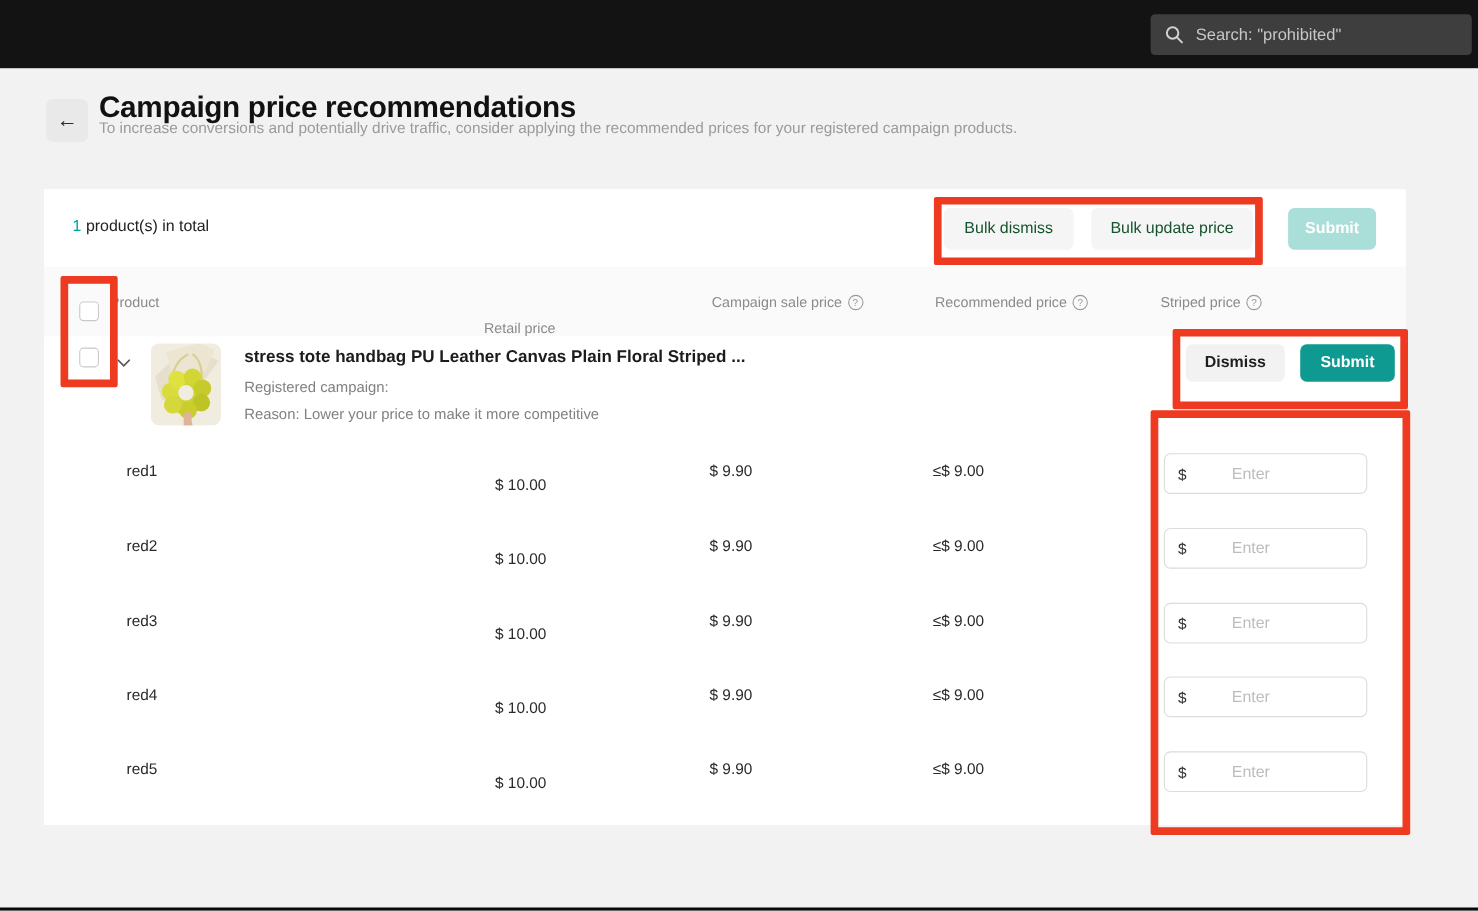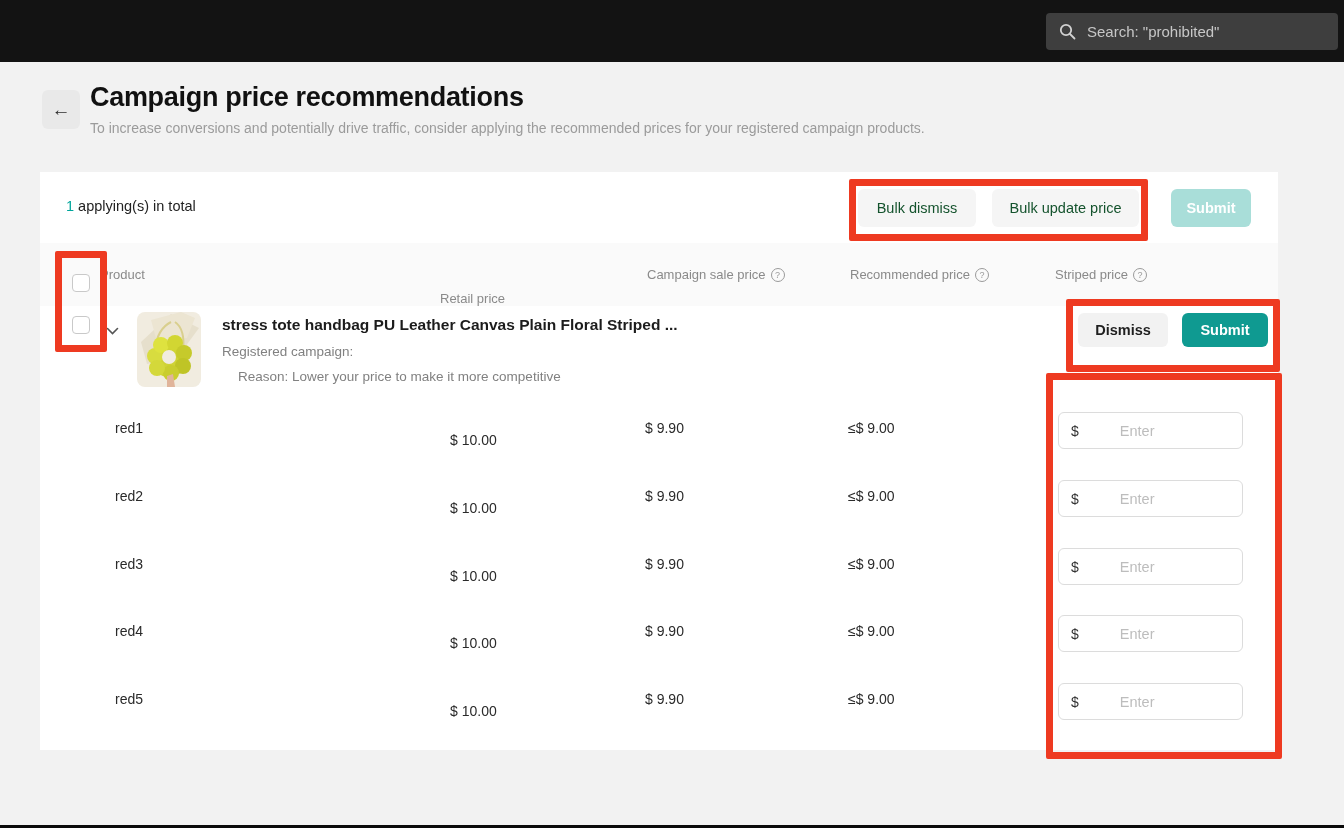--- a/index.html
+++ b/index.html
@@ -29,21 +29,21 @@
     background:#e9e9e9; border:none; border-radius:6px;
     font-size:19px; color:#2b2b2b; cursor:pointer;
     display:flex; align-items:center; justify-content:center;
     font-family:"Liberation Sans", sans-serif;
   }
   .page-title {
     position:absolute; left:90px; top:82px;
     font-size:27px; font-weight:700; color:#111; letter-spacing:-0.3px;
   }
   .page-subtitle {
-    position:absolute; left:90px; top:120px;
+    position:absolute; left:90px; top:108px;
     font-size:14px; color:#9b9b9b;
   }
 
   
   .toolbar-card { position:absolute; left:40px; top:172px; width:1238px; height:71px; background:#fff; }
   .total-line { position:absolute; left:26px; top:26px; font-size:14.5px; color:#222; }
   .total-line .count { color:#00a59b; }
   .btn { border:none; border-radius:6px; font-family:"Liberation Sans", sans-serif; font-size:14.5px; cursor:pointer; }
   .btn-muted { background:#f5f5f5; color:#14532d; }
   .bulk-dismiss  { position:absolute; left:818px; top:17px; width:118px; height:38px; }
@@ -71,21 +71,21 @@
   }
   .hdr-check { left:32px; top:31px; }
 
   
   .prod-row { position:absolute; left:0; top:63px; width:1238px; height:90px; background:#fff; }
   .row-check { left:32px; top:10px; }
   .chevron { position:absolute; left:66px; top:16px; cursor:pointer; }
   .thumb { position:absolute; left:97px; top:6px; width:64px; height:75px; border-radius:8px; overflow:hidden; }
   .prod-title { position:absolute; left:182px; top:10px; font-size:15.5px; font-weight:700; color:#1c1c1c; }
   .prod-sub1  { position:absolute; left:182px; top:38px; font-size:13.5px; color:#818181; }
-  .prod-sub2  { position:absolute; left:182px; top:63px; font-size:13.5px; color:#818181;margin-left:16px; }
+  .prod-sub2  { position:absolute; left:182px; top:63px; font-size:13.5px; color:#818181; }
   .row-dismiss { position:absolute; left:1038px; top:7px; width:90px; height:34px;
                  background:#f2f2f2; color:#1f1f1f; font-weight:700; }
   .row-submit  { position:absolute; left:1142px; top:7px; width:86px; height:34px;
                  background:#0f9a91; color:#fff; font-weight:700; }
 
   
   .vrow { position:absolute; left:0; width:1238px; height:68px; }
   .vrow .cell { position:absolute; top:24px; font-size:14px; color:#2a2a2a; }
   .v-name { left:75px; }
   .v-retail { left:410px;margin-top:12px; }
@@ -124,21 +124,21 @@
 </header>
 
 <button class="back-btn">
   <span>←</span>
 </button>
 <h1 class="page-title">Campaign price recommendations</h1>
 <p class="page-subtitle">To increase conversions and potentially drive traffic, consider applying the recommended prices for your registered campaign products.</p>
 
 <section class="toolbar-card">
   <div class="total-line">
-    <span class="count">1</span><span> applying(s) in total</span>
+    <span class="count">1</span><span> product(s) in total</span>
   </div>
   <button class="btn btn-muted bulk-dismiss">Bulk dismiss</button>
   <button class="btn btn-muted bulk-update">Bulk update price</button>
   <button class="btn bulk-submit">Submit</button>
 </section>
 
 <section class="table-card">
 
   <div class="thead">
     <span class="checkbox hdr-check"></span>

